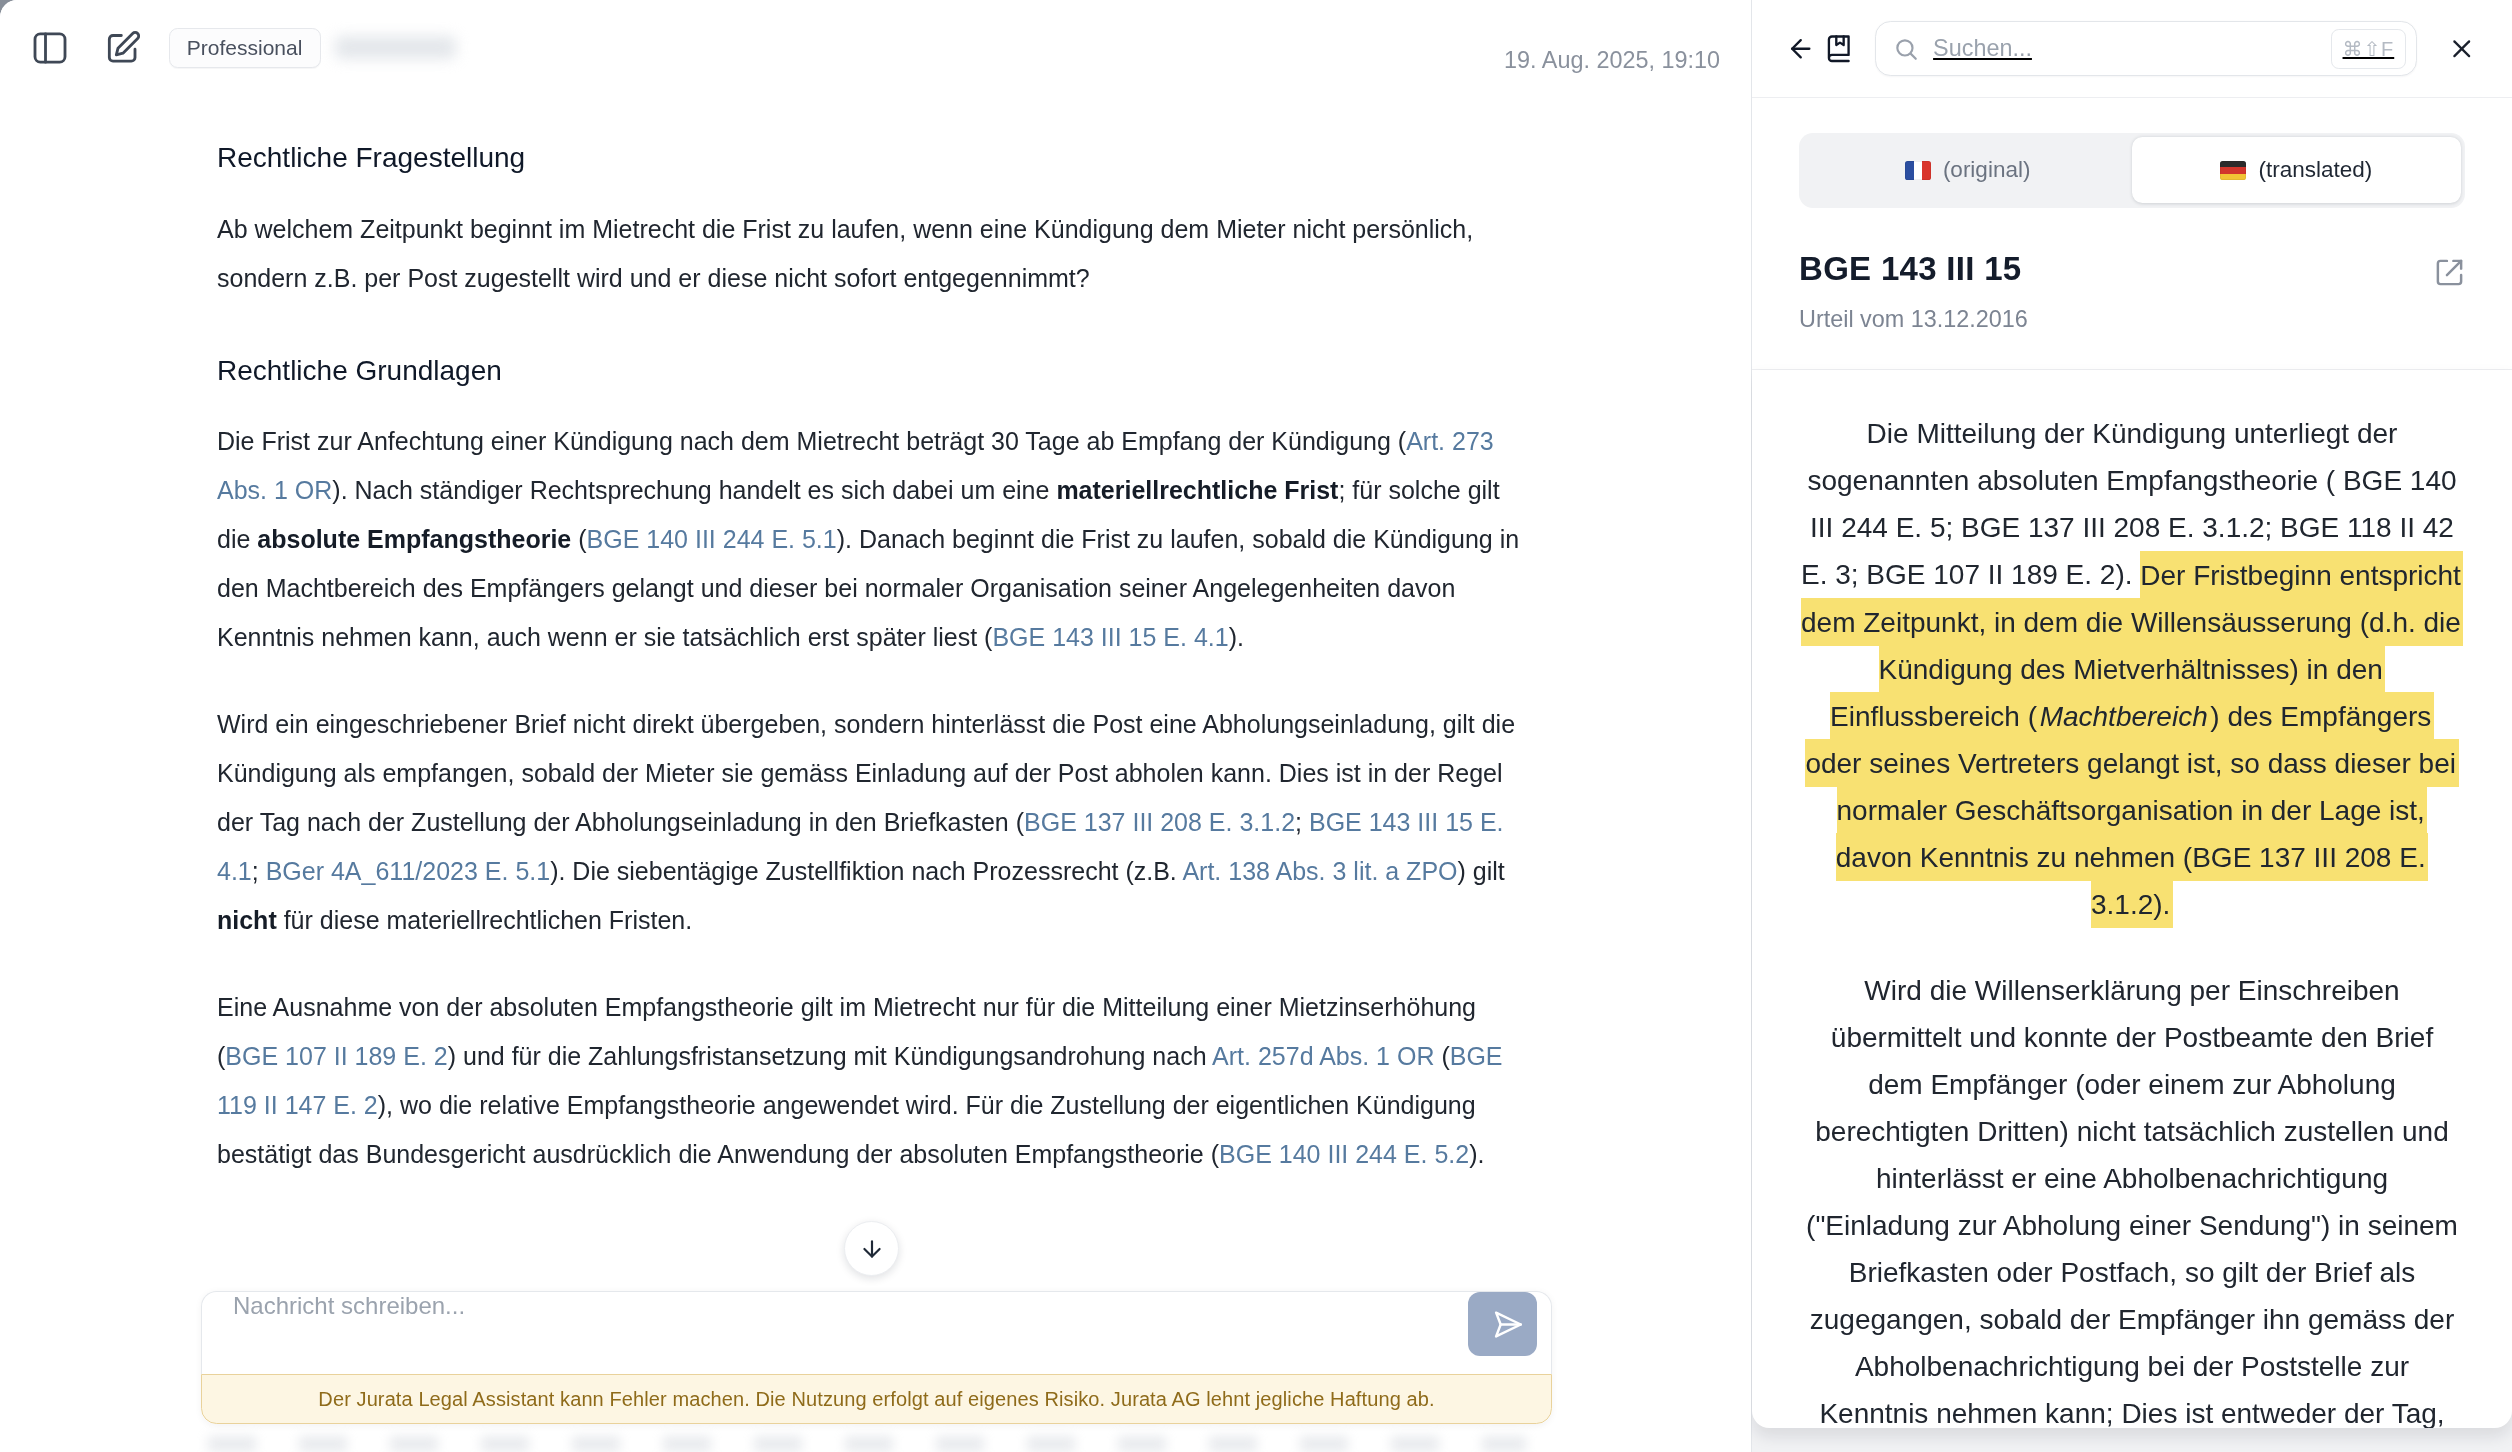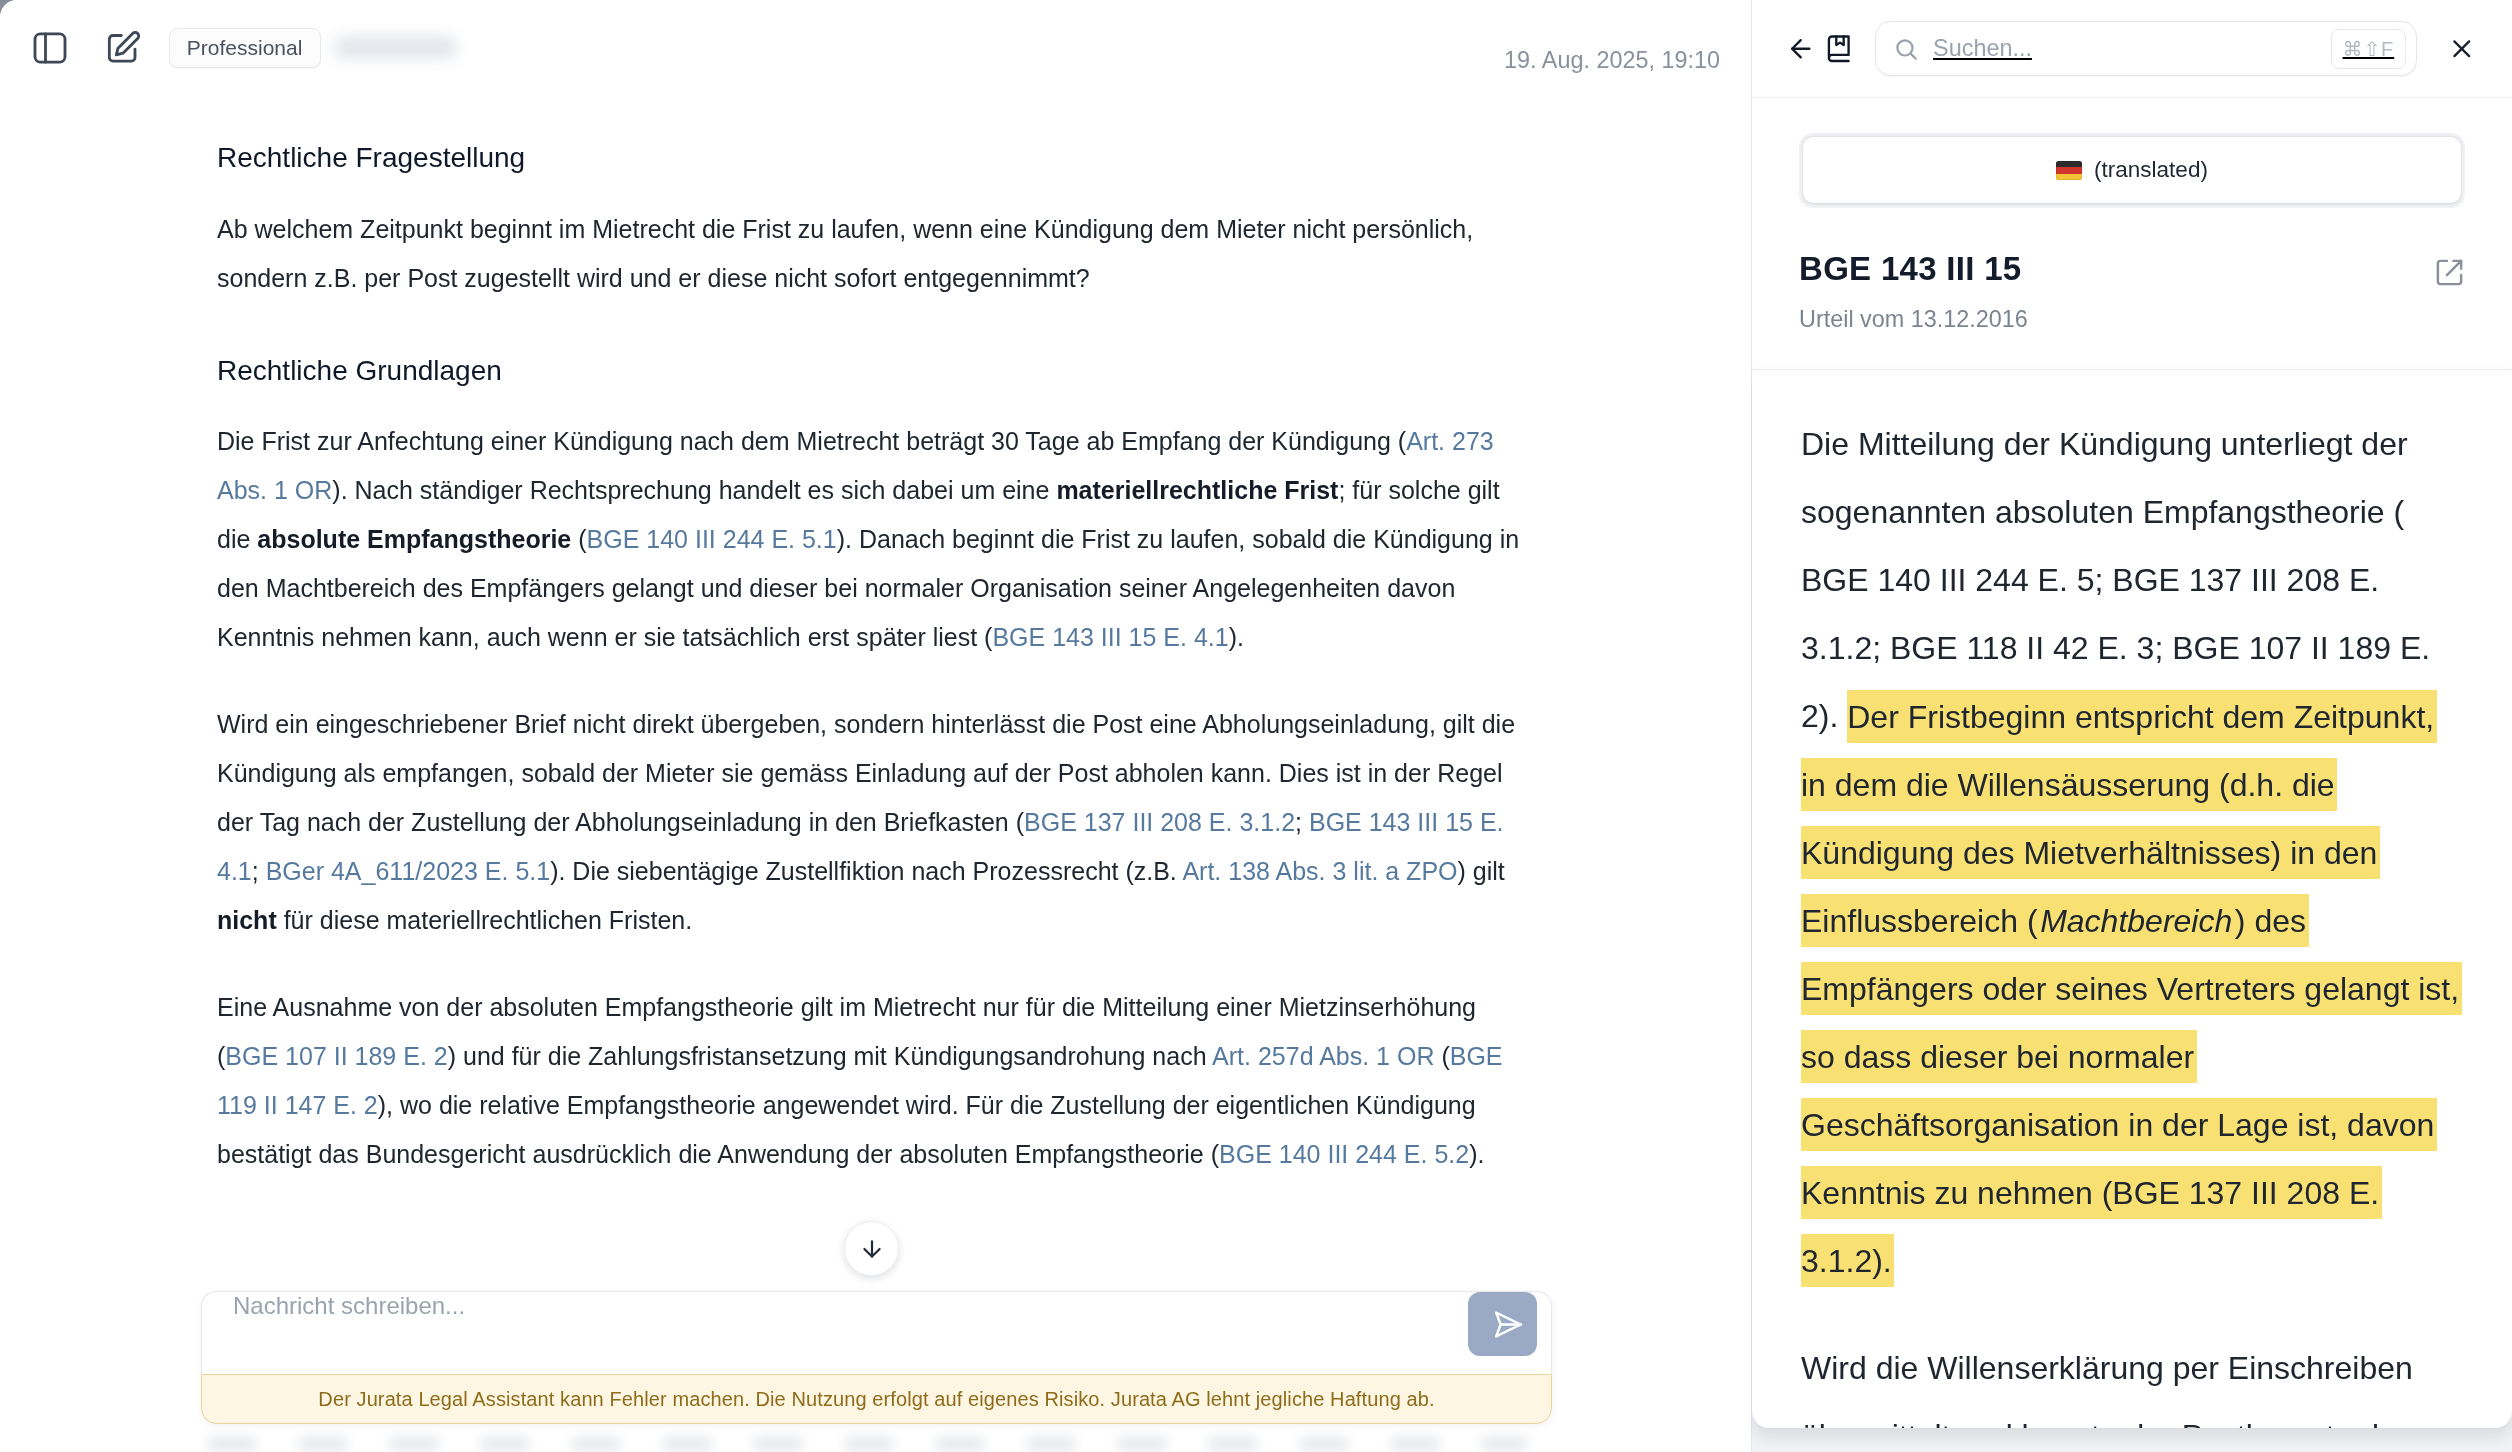--- a/index.html
+++ b/index.html
@@ -72,21 +72,21 @@
   .flag.fr{background:linear-gradient(90deg,#2b4ea0 0 33.3%,#fff 33.3% 66.6%,#d9352c 66.6% 100%);}
   .flag.de{background:linear-gradient(180deg,#2b2b2b 0 33.3%,#d2352c 33.3% 66.6%,#f2c335 66.6% 100%);}
   .title-row{display:flex;align-items:flex-start;justify-content:space-between;margin-top:42px;}
   .decision-title{font-size:33px;font-weight:800;color:#141c2b;letter-spacing:0.3px;}
   .ext-btn{background:none;border:none;cursor:pointer;margin-top:7px;}
   .ext-btn svg{width:31px;height:31px;}
   .decision-sub{margin-top:15.6px;font-size:23.4px;color:#7c8492;}
 
   .panel-body{background:#fff;flex:1;overflow:hidden;border-radius:0 0 17.3px 17.3px;
     box-shadow:0 8.7px 15.6px rgba(16,24,40,.10);padding:40px 49px 0;margin-bottom:24px;}
-  .ppara{font-size:32px;line-height:68px;color:#20262f;margin:0 0 40px;}
+  .ppara{font-size:28px;line-height:47px;color:#20262f;margin:0 0 40px;text-align:center;}
 </style>
 </head>
 <body>
 
 <div class="page">
 
   <div class="main">
     <header class="main-header">
       <button class="icon-btn" title="">
         <svg viewBox="0 0 24 24" fill="none" stroke="#3f4856" stroke-width="1.7" stroke-linecap="round" stroke-linejoin="round">
@@ -162,20 +162,24 @@
       <button class="top-icon">
         <svg viewBox="0 0 24 24" fill="none" stroke="#1a202c" stroke-width="1.8" stroke-linecap="round">
             <path d="M18 6 6 18"></path>
             <path d="m6 6 12 12"></path>
           </svg>
       </button>
     </div>
 
     <div class="panel-header">
       <div class="tabs">
+        <button class="tab">
+          <span class="flag fr"></span>
+          <span>(original)</span>
+        </button>
         <button class="tab active">
           <span class="flag de"></span>
           <span>(translated)</span>
         </button>
       </div>
       <div class="title-row">
         <h2 class="decision-title">BGE 143 III 15</h2>
         <button class="ext-btn">
           <svg viewBox="0 0 24 24" fill="none" stroke="#8a919d" stroke-width="1.9" stroke-linecap="round" stroke-linejoin="round">
               <path d="M15 3h6v6"></path>

